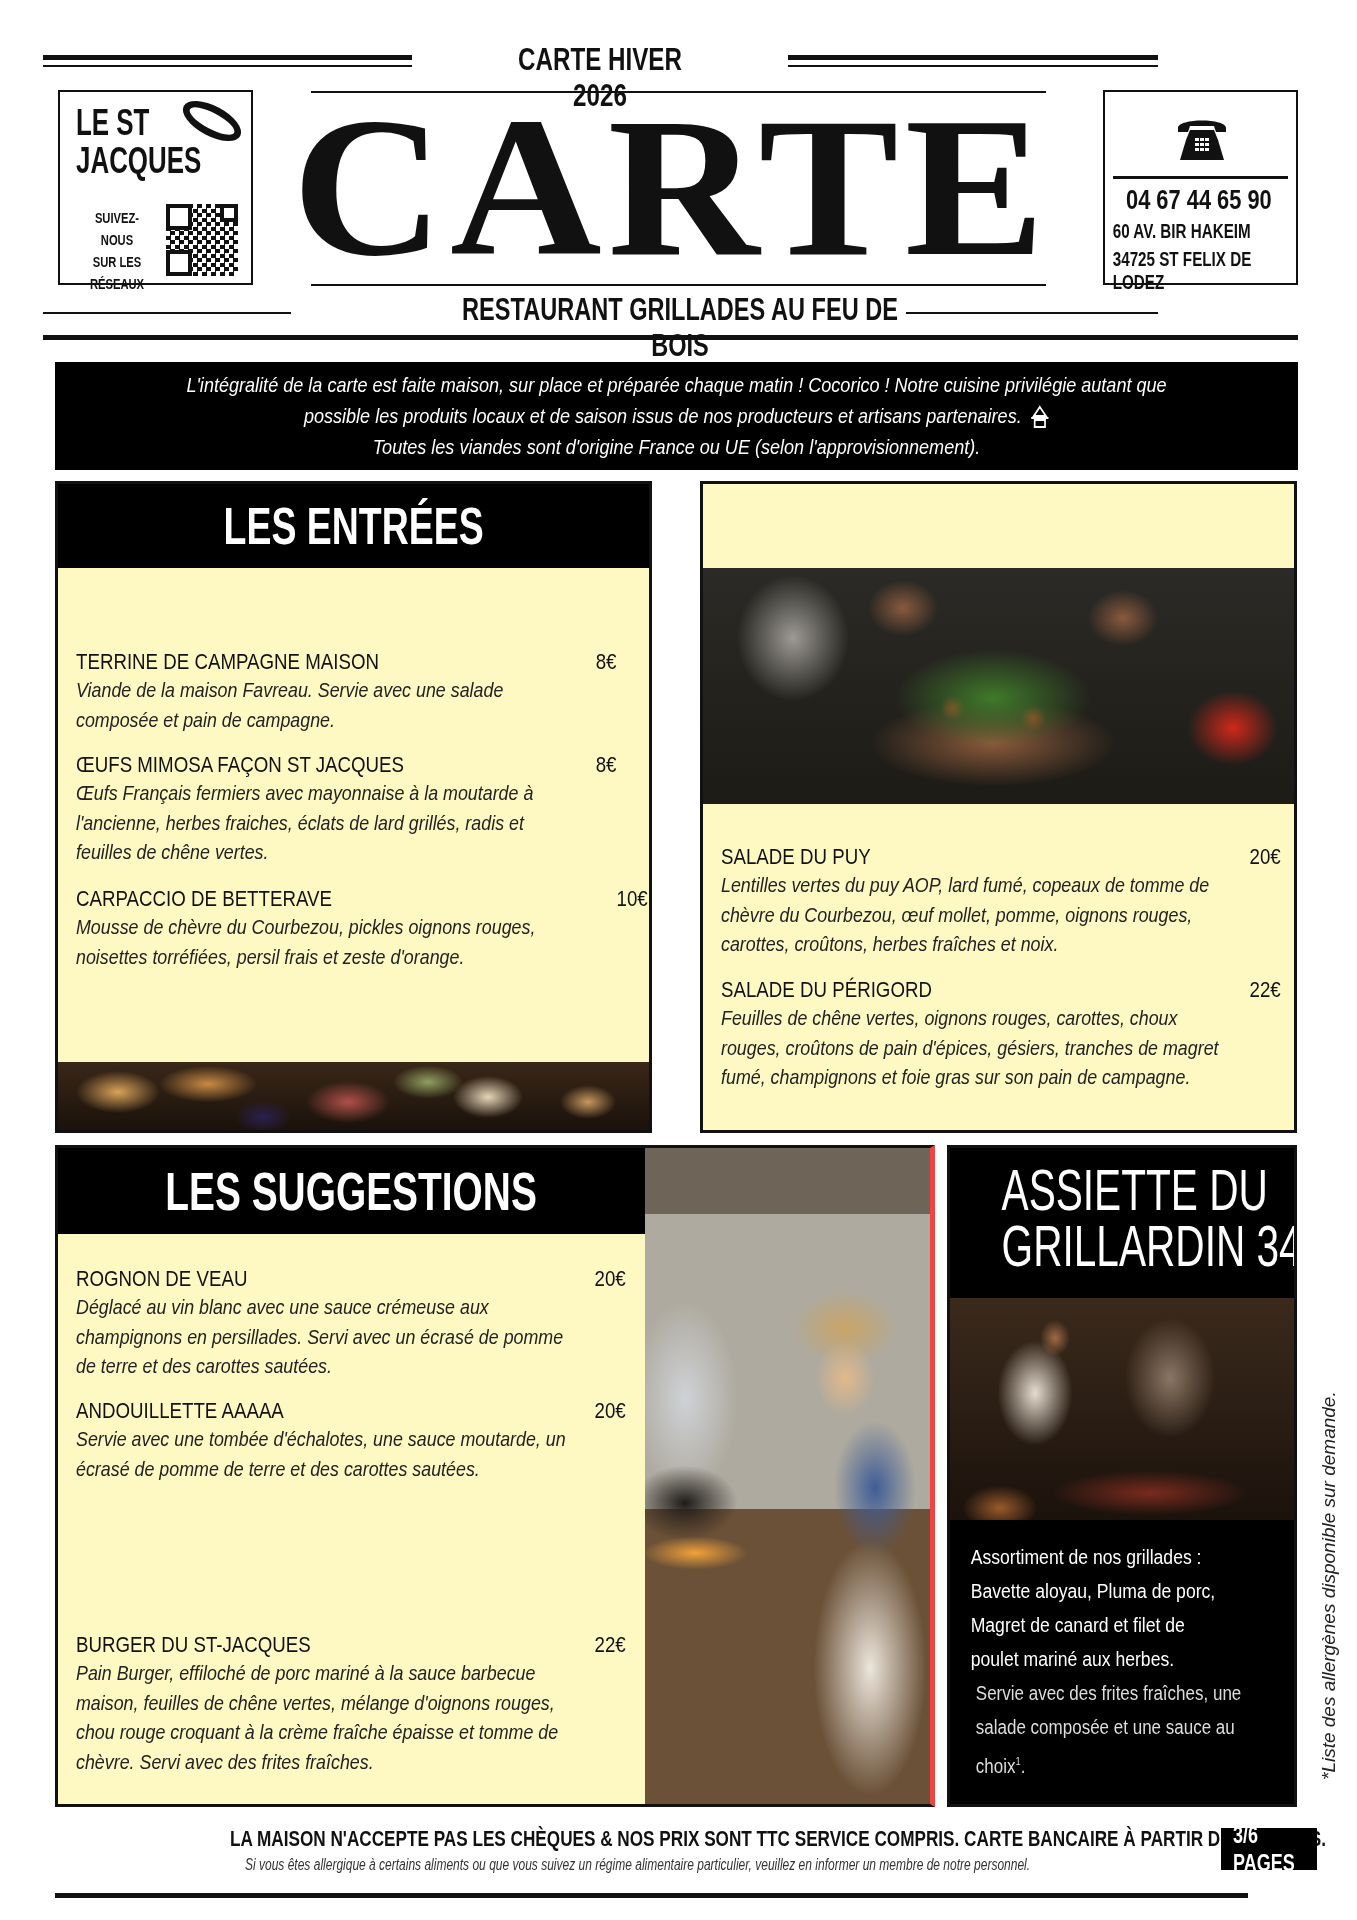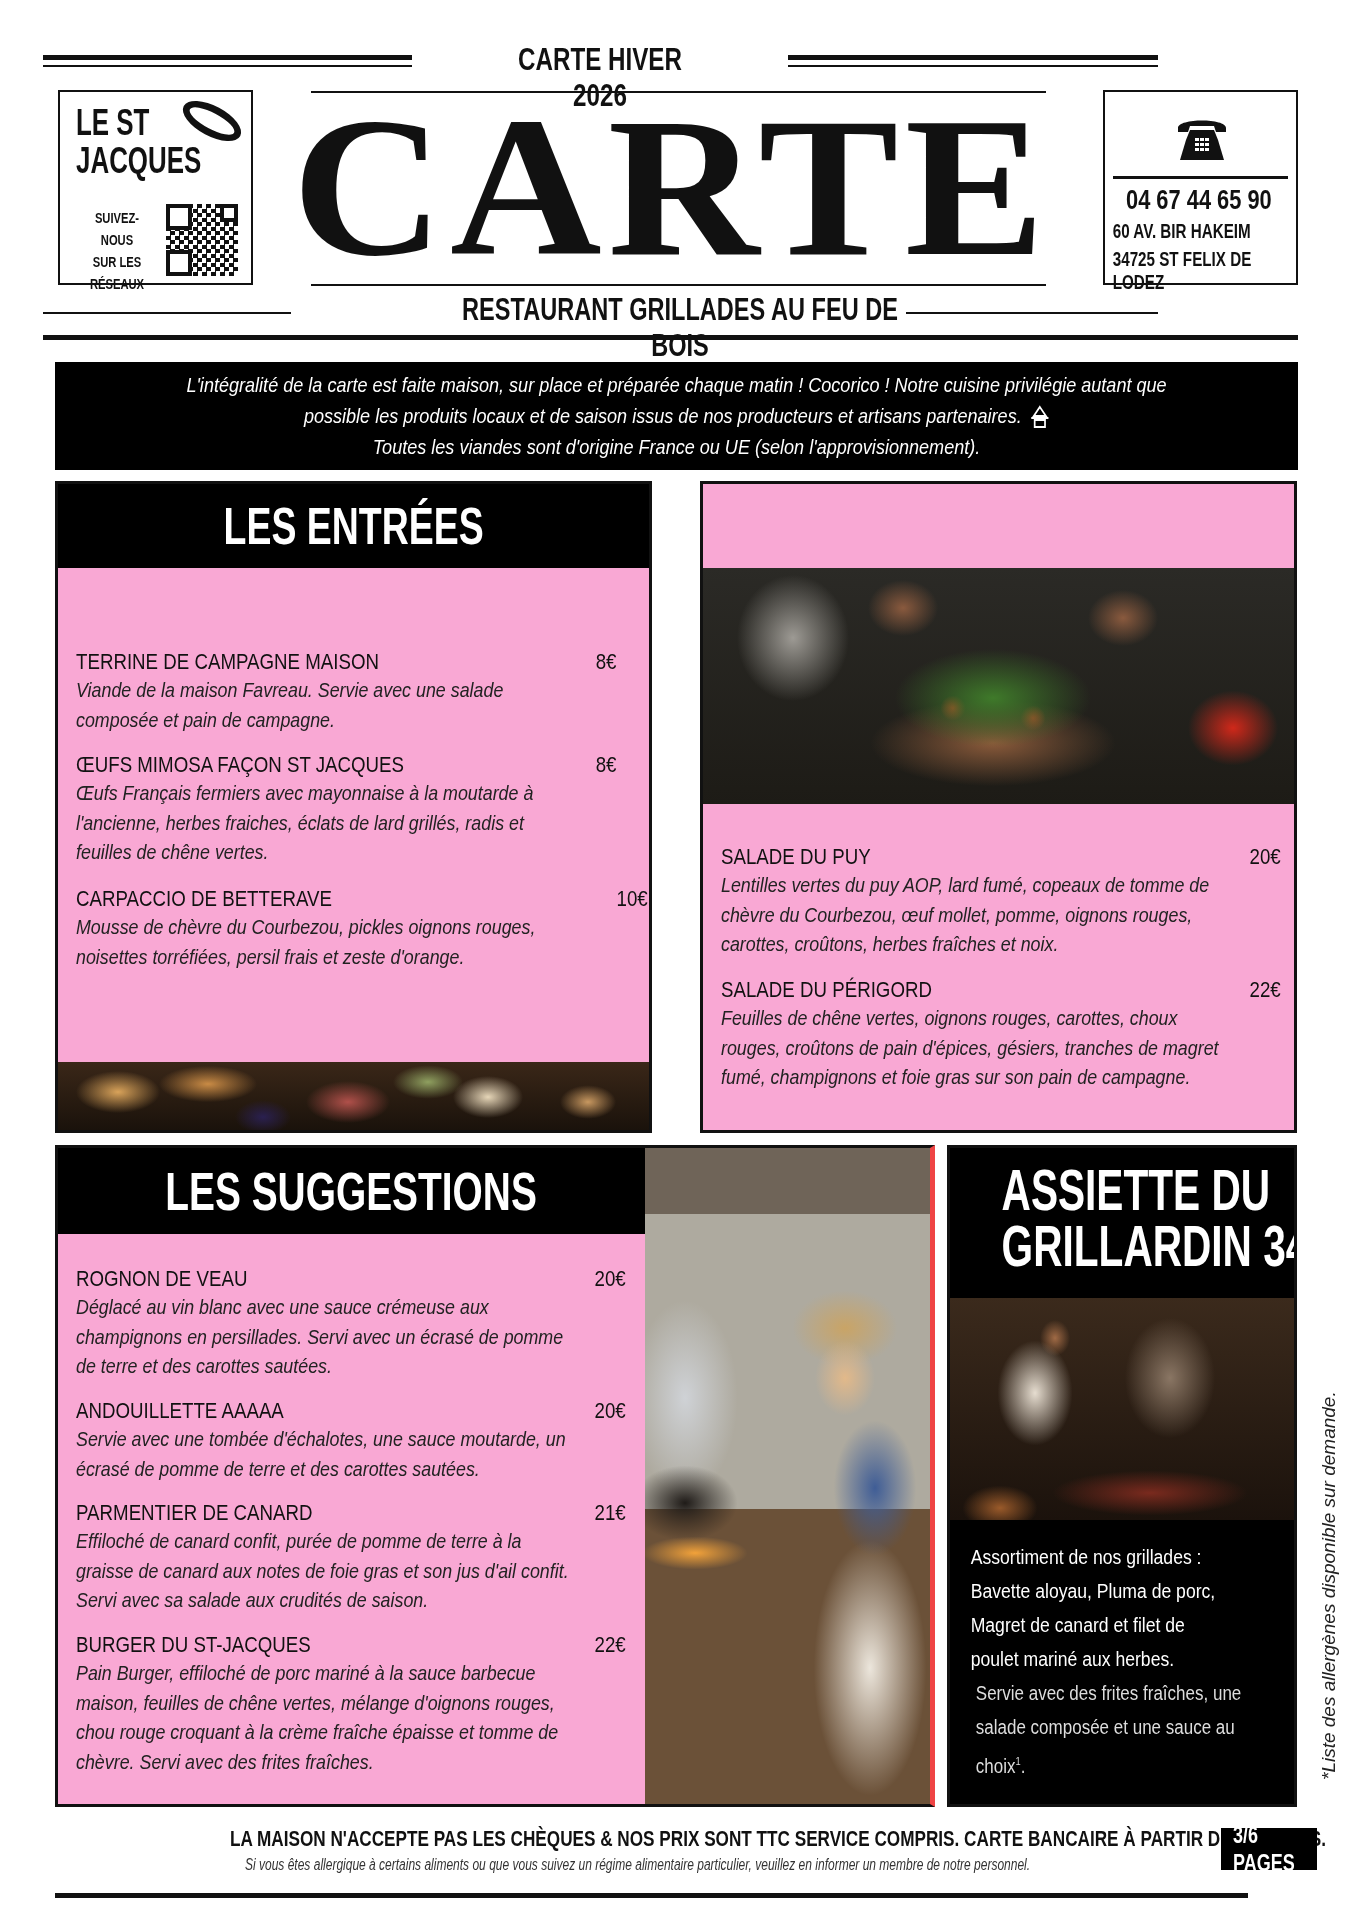--- a/index.html
+++ b/index.html
@@ -26,21 +26,21 @@
   .contact-box{position:absolute;left:1103px;top:90px;width:195px;height:195px;border:2px solid #111;}
   .phone-icon{position:absolute;left:69px;top:22px;width:56px;height:48px}
   .contact-line{position:absolute;left:8px;right:8px;top:84px;height:3px;background:#111}
   .c-phone{position:absolute;left:0;right:0;top:92px;font-weight:700;font-size:28px;transform:scaleX(0.78);transform-origin:center top}
   .c-addr{position:absolute;left:-20px;right:-20px;font-weight:700;font-size:20px;transform:scaleX(0.76);transform-origin:center top}
   
   .intro{position:absolute;left:55px;top:362px;width:1243px;height:108px;background:#000;color:#fff;text-align:center;font-style:italic;font-size:21px;line-height:31px;padding-top:7px}
   .intro p{transform:scaleX(0.86);transform-origin:center top;white-space:nowrap}
   .house-icon{display:inline-block;vertical-align:middle;margin-left:4px}
   
-  .panel{position:absolute;border:3px solid #111;background:#f9a8d4;overflow:hidden}
+  .panel{position:absolute;border:3px solid #111;background:#fef9c3;overflow:hidden}
   .panel-head{background:#000;color:#fff;text-align:center;font-weight:700}
   .panel-head span{display:inline-block;transform:scaleX(0.72);transform-origin:center top;white-space:nowrap}
   .item{position:absolute;left:18px}
   .item-name{font-size:22px;transform:scaleX(0.85);transform-origin:left top;white-space:nowrap;display:inline-block}
   .item-price{position:absolute;font-size:22px;transform:scaleX(0.85);transform-origin:right top}
   .item-desc{font-style:italic;font-size:21px;line-height:29.5px;color:#222;transform:scaleX(0.85);transform-origin:left top;white-space:nowrap}
   .img{position:absolute;overflow:hidden}
   .vertical-note{position:absolute;left:1318px;top:1780px;transform:rotate(-90deg);transform-origin:left top;font-style:italic;font-size:19px;color:#222;white-space:nowrap;width:420px}
   .footer-main{position:absolute;left:120px;top:1826px;width:1000px;text-align:center;font-weight:700;font-size:22px;transform:scaleX(0.78);transform-origin:center top;white-space:nowrap}
   .footer-sub{position:absolute;left:120px;top:1856px;width:1000px;text-align:center;font-style:italic;font-size:16px;color:#333;transform:scaleX(0.75);transform-origin:center top;white-space:nowrap}
@@ -189,27 +189,20 @@
     <div class="item-desc">Déglacé au vin blanc avec une sauce crémeuse aux</div>
     <div class="item-desc">champignons en persillades. Servi avec un écrasé de pomme</div>
     <div class="item-desc">de terre et des carottes sautées.</div>
   </div>
   <div class="item" style="top:250px;width:550px">
     <div class="item-name">ANDOUILLETTE AAAAA</div>
     <div class="item-price" style="right:0;top:0">20€</div>
     <div class="item-desc">Servie avec une tombée d'échalotes, une sauce moutarde, un</div>
     <div class="item-desc">écrasé de pomme de terre et des carottes sautées.</div>
   </div>
-  <div class="item" style="top:352px;width:550px">
-    <div class="item-name">PARMENTIER DE CANARD</div>
-    <div class="item-price" style="right:0;top:0">21€</div>
-    <div class="item-desc">Effiloché de canard confit, purée de pomme de terre à la</div>
-    <div class="item-desc">graisse de canard aux notes de foie gras et son jus d'ail confit.</div>
-    <div class="item-desc">Servi avec sa salade aux crudités de saison.</div>
-  </div>
   <div class="item" style="top:484px;width:550px">
     <div class="item-name">BURGER DU ST-JACQUES</div>
     <div class="item-price" style="right:0;top:0">22€</div>
     <div class="item-desc">Pain Burger, effiloché de porc mariné à la sauce barbecue</div>
     <div class="item-desc">maison, feuilles de chêne vertes, mélange d'oignons rouges,</div>
     <div class="item-desc">chou rouge croquant à la crème fraîche épaisse et tomme de</div>
     <div class="item-desc">chèvre. Servi avec des frites fraîches.</div>
   </div>
 
   <div class="img" style="left:587px;top:0;right:0;bottom:0;background:
@@ -217,21 +210,21 @@
      radial-gradient(ellipse 70px 50px at 200px 180px,#c9a466,transparent 75%),
      radial-gradient(ellipse 55px 90px at 230px 340px,#3f5d96,transparent 75%),
      radial-gradient(ellipse 75px 170px at 225px 520px,#ece6dc,transparent 75%),
      radial-gradient(ellipse 70px 50px at 40px 355px,#1f1b18,transparent 75%),
      radial-gradient(ellipse 70px 22px at 50px 405px,#f2a23a,transparent 75%),
      radial-gradient(ellipse 70px 130px at 40px 250px,#cfd2d6,transparent 75%),
      linear-gradient(180deg,#6f6458 0 10%,#aeaa9f 10% 55%,#6b5138 55% 100%)"></div>
 </div>
 
 <div class="panel" style="left:947px;top:1145px;width:350px;height:662px;background:#000;border-color:#111">
-  <div style="position:absolute;left:0;right:0;top:14px;text-align:center;color:#fff;font-weight:700;font-size:58px;line-height:56px">
+  <div style="position:absolute;left:0;right:0;top:14px;text-align:center;color:#fff;font-weight:400;font-size:58px;line-height:56px">
     <div style="transform:scaleX(0.7);white-space:nowrap">ASSIETTE DU</div>
     <div style="transform:scaleX(0.7);white-space:nowrap">GRILLARDIN 34€</div>
   </div>
   <div class="img" style="left:0;right:0;top:150px;height:222px;background:
      radial-gradient(ellipse 50px 70px at 85px 95px,#e6ddd0,transparent 75%),
      radial-gradient(ellipse 20px 24px at 105px 40px,#a06a45,transparent 75%),
      radial-gradient(ellipse 130px 30px at 200px 195px,#7a2a1e,transparent 75%),
      radial-gradient(ellipse 50px 30px at 50px 210px,#9a5a2a,transparent 75%),
      radial-gradient(ellipse 60px 80px at 220px 80px,#8a7664,transparent 75%),
      linear-gradient(180deg,#3b2a1c,#1b120c)"></div>

